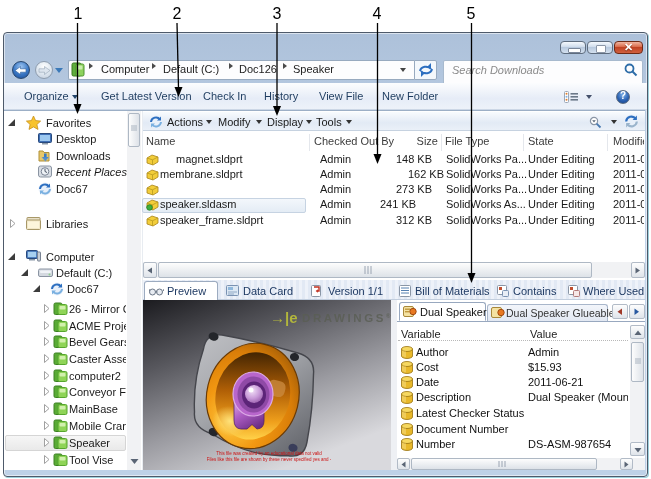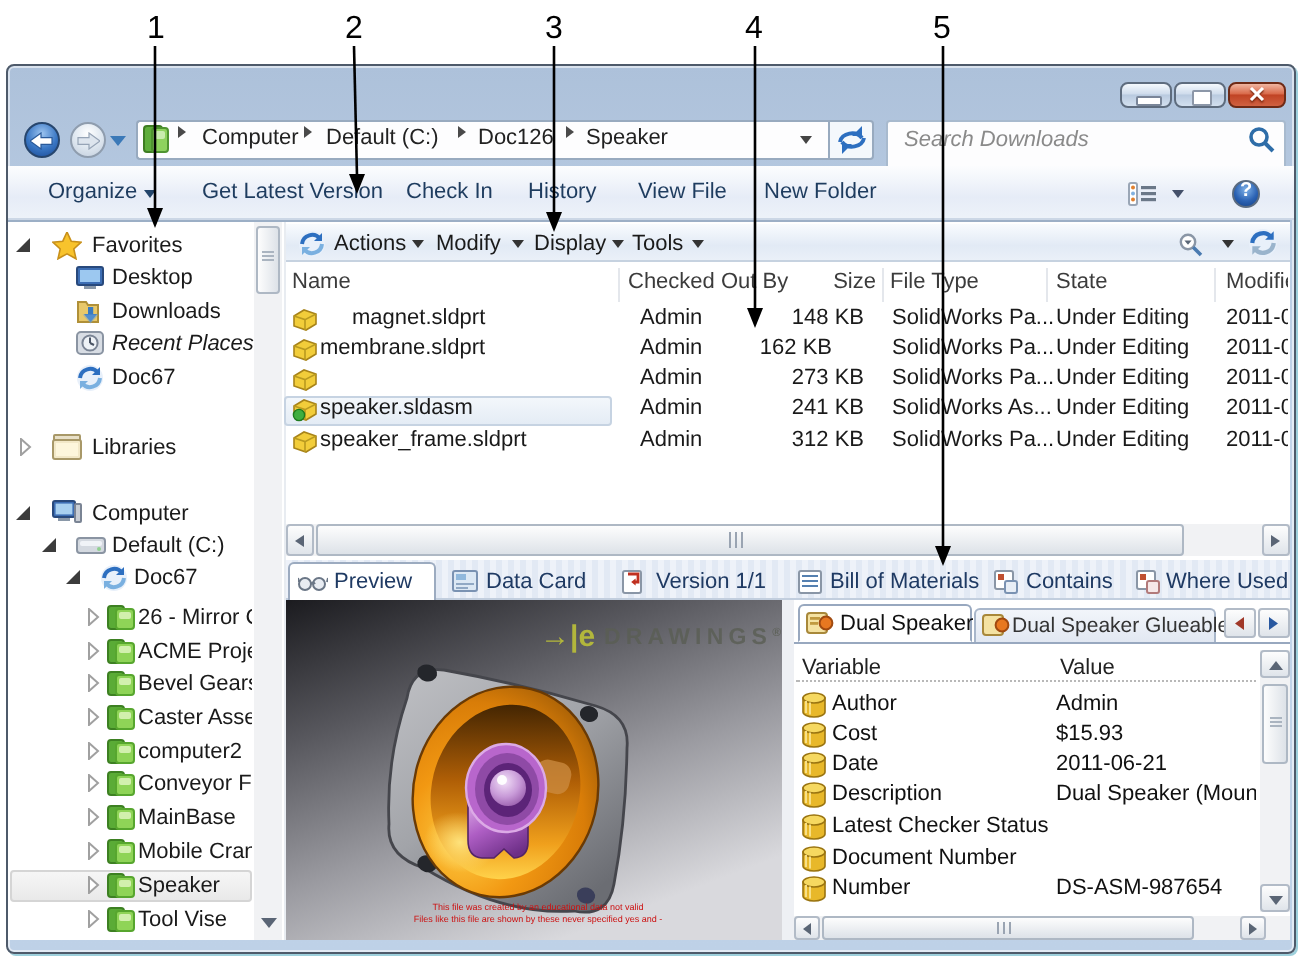--- a/index.html
+++ b/index.html
@@ -376,41 +376,41 @@
   <div class="fl" style="left:380px;top:153px;width:52px;text-align:right;">148 KB</div>
   <div class="fl" style="left:446px;top:153px;">SolidWorks Pa...</div>
   <div class="fl" style="left:528px;top:153px;">Under Editing</div>
   <div class="fl" style="left:613px;top:153px;width:31px;overflow:hidden;">2011-06-21</div>
   <svg class="abs" style="left:146px;top:169px;" width="13" height="12" viewBox="0 0 13 12">
     <path d="M1 4 L6 1 L12 3 L12 8 L7 11 L1 9 Z" fill="#f2cd3a" stroke="#a8841a" stroke-width="0.8"></path>
     <path d="M1 4 L6.5 5.8 L12 3 M6.5 5.8 L6.5 11" fill="none" stroke="#b99a20" stroke-width="0.8"></path>
     </svg>
   <div class="fl" style="left:160px;top:168px;">membrane.sldprt</div>
   <div class="fl" style="left:320px;top:168px;">Admin</div>
-  <div class="fl" style="left:364px;top:168px;width:52px;text-align:right;">162 KB</div>
+  <div class="fl" style="left:392px;top:168px;width:52px;text-align:right;">162 KB</div>
   <div class="fl" style="left:446px;top:168px;">SolidWorks Pa...</div>
   <div class="fl" style="left:528px;top:168px;">Under Editing</div>
   <div class="fl" style="left:613px;top:168px;width:31px;overflow:hidden;">2011-06-21</div>
   <svg class="abs" style="left:146px;top:184px;" width="13" height="12" viewBox="0 0 13 12">
     <path d="M1 4 L6 1 L12 3 L12 8 L7 11 L1 9 Z" fill="#f2cd3a" stroke="#a8841a" stroke-width="0.8"></path>
     <path d="M1 4 L6.5 5.8 L12 3 M6.5 5.8 L6.5 11" fill="none" stroke="#b99a20" stroke-width="0.8"></path>
     </svg>
   <div class="fl" style="left:320px;top:183px;">Admin</div>
   <div class="fl" style="left:380px;top:183px;width:52px;text-align:right;">273 KB</div>
   <div class="fl" style="left:446px;top:183px;">SolidWorks Pa...</div>
   <div class="fl" style="left:528px;top:183px;">Under Editing</div>
   <div class="fl" style="left:613px;top:183px;width:31px;overflow:hidden;">2011-06-21</div>
   <svg class="abs" style="left:146px;top:199px;" width="13" height="12" viewBox="0 0 13 12">
     <path d="M1 4 L6 1 L12 3 L12 8 L7 11 L1 9 Z" fill="#f2cd3a" stroke="#a8841a" stroke-width="0.8"></path>
     <path d="M1 4 L6.5 5.8 L12 3 M6.5 5.8 L6.5 11" fill="none" stroke="#b99a20" stroke-width="0.8"></path>
       <circle cx="3.5" cy="8.5" r="2.8" fill="#3fae3f" stroke="#1e7a1e" stroke-width="0.7"></circle>
     </svg>
   <div class="fl" style="left:160px;top:198px;">speaker.sldasm</div>
   <div class="fl" style="left:320px;top:198px;">Admin</div>
-  <div class="fl" style="left:380px;top:198px;width:52px;text-align:right;">241 KB</div>
+  <div class="fl" style="left:380px;top:198px;width:52px;">241 KB</div>
   <div class="fl" style="left:446px;top:198px;">SolidWorks As...</div>
   <div class="fl" style="left:528px;top:198px;">Under Editing</div>
   <div class="fl" style="left:613px;top:198px;width:31px;overflow:hidden;">2011-06-21</div>
   <svg class="abs" style="left:146px;top:215px;" width="13" height="12" viewBox="0 0 13 12">
     <path d="M1 4 L6 1 L12 3 L12 8 L7 11 L1 9 Z" fill="#f2cd3a" stroke="#a8841a" stroke-width="0.8"></path>
     <path d="M1 4 L6.5 5.8 L12 3 M6.5 5.8 L6.5 11" fill="none" stroke="#b99a20" stroke-width="0.8"></path>
     </svg>
   <div class="fl" style="left:160px;top:214px;">speaker_frame.sldprt</div>
   <div class="fl" style="left:320px;top:214px;">Admin</div>
   <div class="fl" style="left:380px;top:214px;width:52px;text-align:right;">312 KB</div>

